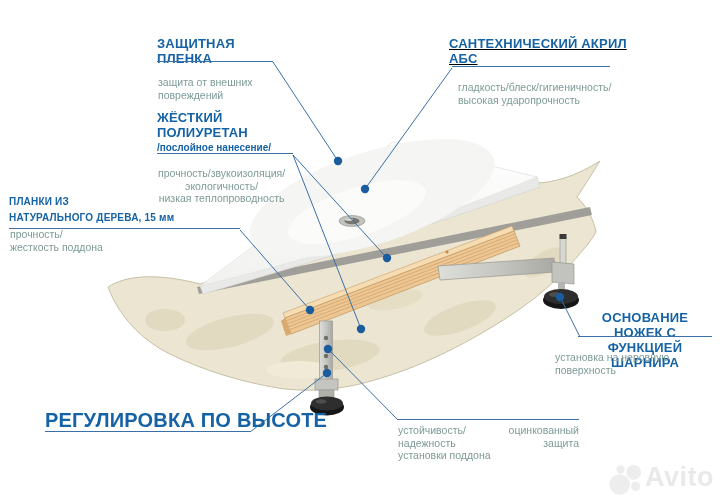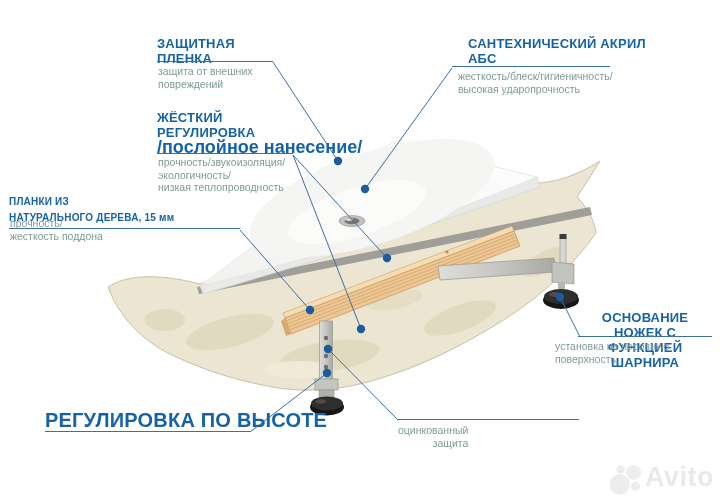--- a/index.html
+++ b/index.html
@@ -6,24 +6,24 @@
   #stage{
     position:relative;width:720px;height:501px;background:#ffffff;overflow:hidden;
     font-family:"Liberation Sans","DejaVu Sans",sans-serif;
   }
   .lbl{position:absolute;}
   .lbl-title{
     font-weight:bold;color:#1563a5;font-size:13px;line-height:15px;
     white-space:pre-line;letter-spacing:0.2px;
   }
   .lbl-sub{
-    font-weight:bold;color:#1563a5;font-size:18px;line-height:15px;white-space:pre-line;
+    font-weight:bold;color:#1563a5;font-size:10px;line-height:15px;white-space:pre-line;
   }
   .lbl-desc{
-    color:#7e9b97;font-size:10.5px;line-height:12.5px;white-space:pre-line;margin-top:1px;
+    color:#7e9b97;font-size:10.5px;line-height:12.5px;white-space:pre-line;margin-top:12px;
   }
   .u-line{position:absolute;height:1px;background:#3c6fa5;}
   .big{font-size:10px;line-height:16px;}
   .bigger{font-size:20px;line-height:17px;}
   .center{text-align:center;}
   #support-desc-row{position:absolute;left:398px;top:424px;width:181px;display:flex;justify-content:space-between;}
   #support-desc-row .lbl-desc{margin-top:0;}
   #support-desc-row .right{text-align:right;}
   #overlay{position:absolute;left:0;top:0;pointer-events:none;}
   #watermark{position:absolute;left:602px;top:456px;width:112px;height:42px;display:flex;align-items:center;}
@@ -154,37 +154,37 @@
   <div class="lbl" style="left:157px;top:36px;">
     <div class="lbl-title">ЗАЩИТНАЯ
 ПЛЕНКА</div>
   </div>
   <div class="u-line" style="left:157px;top:61px;width:116px;"></div>
   <div class="lbl" style="left:158px;top:64px;">
     <div class="lbl-desc">защита от внешних
 повреждений</div>
   </div>
 
-  <div class="lbl" style="left:468px;top:36px;">
+  <div class="lbl" style="left:449px;top:36px;text-decoration:underline;">
     <div class="lbl-title">САНТЕХНИЧЕСКИЙ АКРИЛ
 АБС</div>
   </div>
   <div class="u-line" style="left:452px;top:66px;width:158px;"></div>
   <div class="lbl" style="left:458px;top:69px;">
-    <div class="lbl-desc">жесткость/блеск/гигиеничность/
+    <div class="lbl-desc">гладкость/блеск/гигиеничность/
 высокая ударопрочность</div>
   </div>
 
   <div class="lbl" style="left:157px;top:110px;">
     <div class="lbl-title">ЖЁСТКИЙ
-РЕГУЛИРОВКА</div>
+ПОЛИУРЕТАН</div>
     <div class="lbl-sub">/послойное нанесение/</div>
   </div>
   <div class="u-line" style="left:157px;top:153px;width:136px;"></div>
-  <div class="lbl" style="left:158px;top:155px;">
+  <div class="lbl" style="left:158px;top:155px;text-align:center;">
     <div class="lbl-desc">прочность/звукоизоляция/
 экологичность/
 низкая теплопроводность</div>
   </div>
 
   <div class="lbl" style="left:9px;top:194px;">
     <div class="lbl-title big">ПЛАНКИ ИЗ
 НАТУРАЛЬНОГО ДЕРЕВА, 15 мм</div>
   </div>
   <div class="u-line" style="left:9px;top:228px;width:231px;"></div>
@@ -203,20 +203,22 @@
 поверхность</div>
   </div>
 
   <div class="lbl" style="left:45px;top:412px;">
     <div class="lbl-title bigger">РЕГУЛИРОВКА ПО ВЫСОТЕ</div>
   </div>
   <div class="u-line" style="left:45px;top:431px;width:205px;"></div>
 
   <div class="u-line" style="left:398px;top:419px;width:181px;"></div>
   <div id="support-desc-row">
+    <div class="lbl-desc">устойчивость/надежность
+установки поддона</div>
     <div class="lbl-desc right">оцинкованный
 защита</div>
   </div>
 
   <div id="watermark">
     <svg width="44" height="40" viewBox="0 0 44 40">
       <g fill="#ededed">
         <circle cx="20" cy="12" r="4.5"></circle>
         <circle cx="34" cy="15" r="8"></circle>
         <circle cx="19" cy="28" r="11"></circle>

